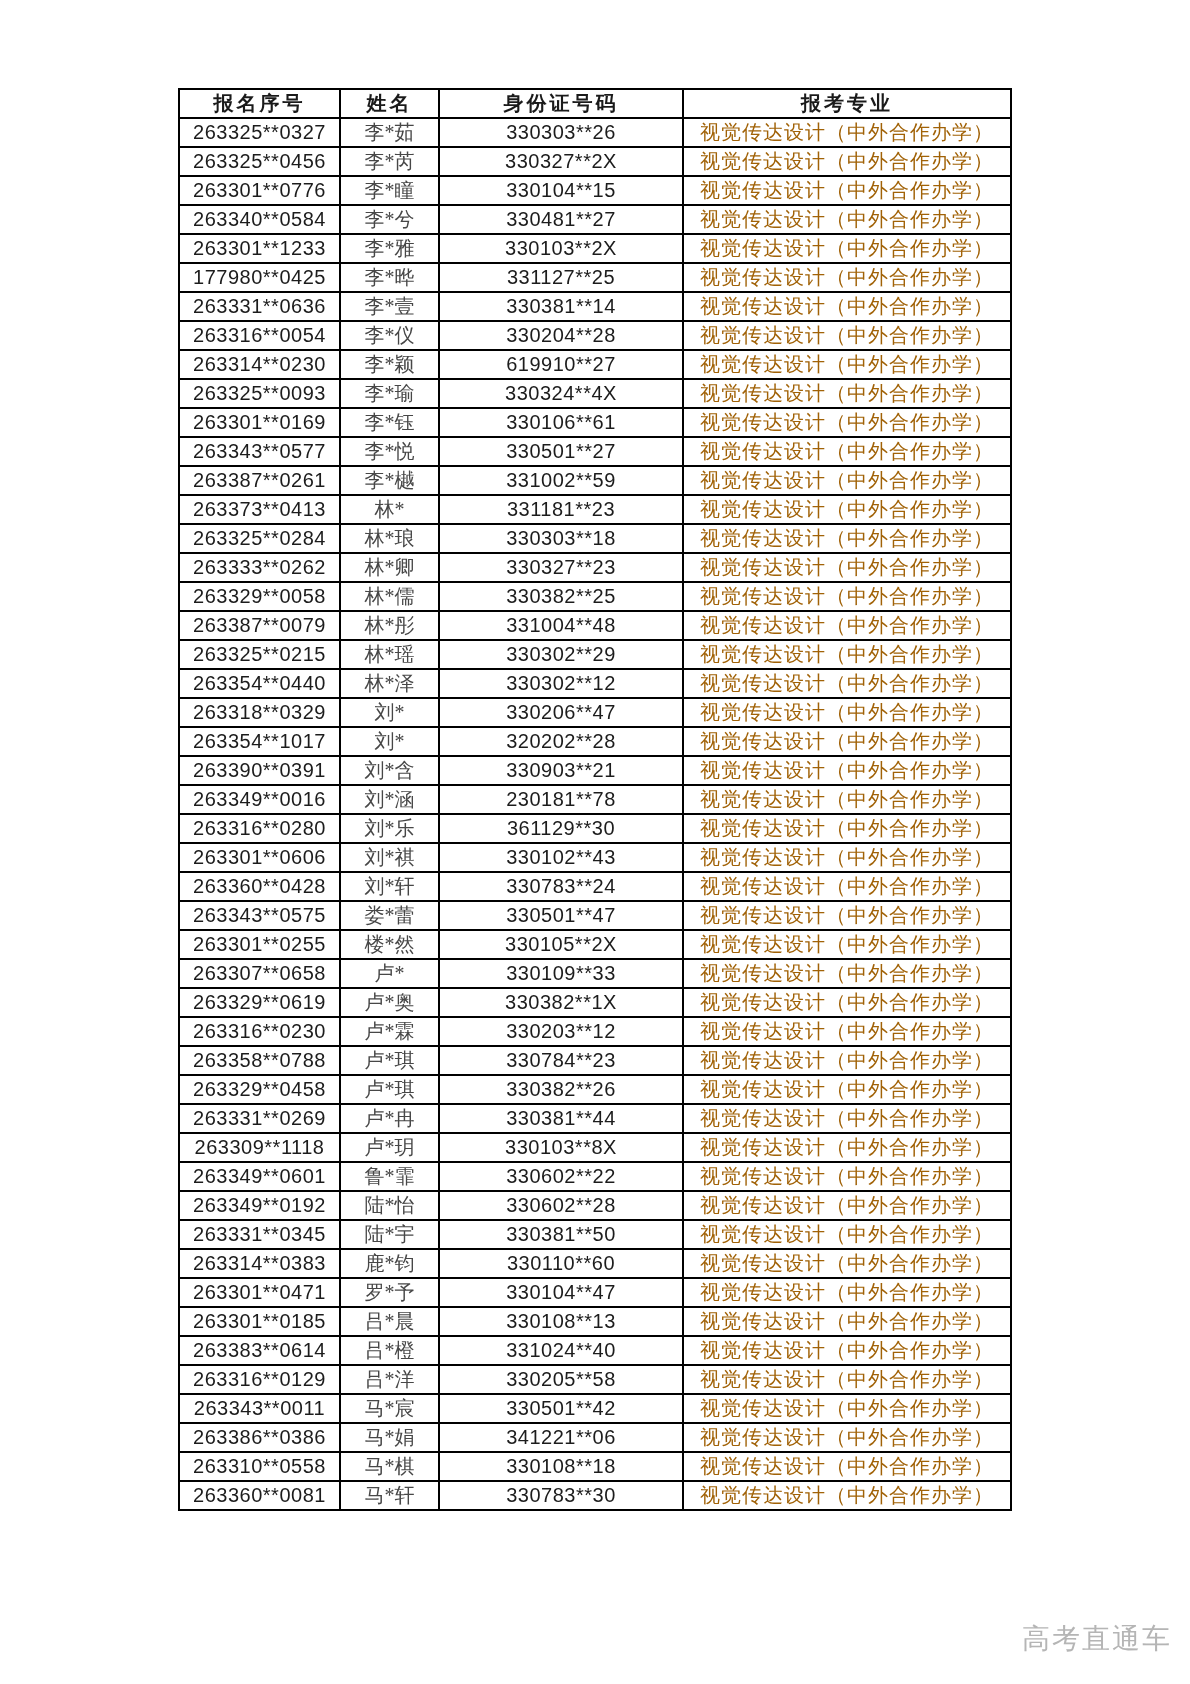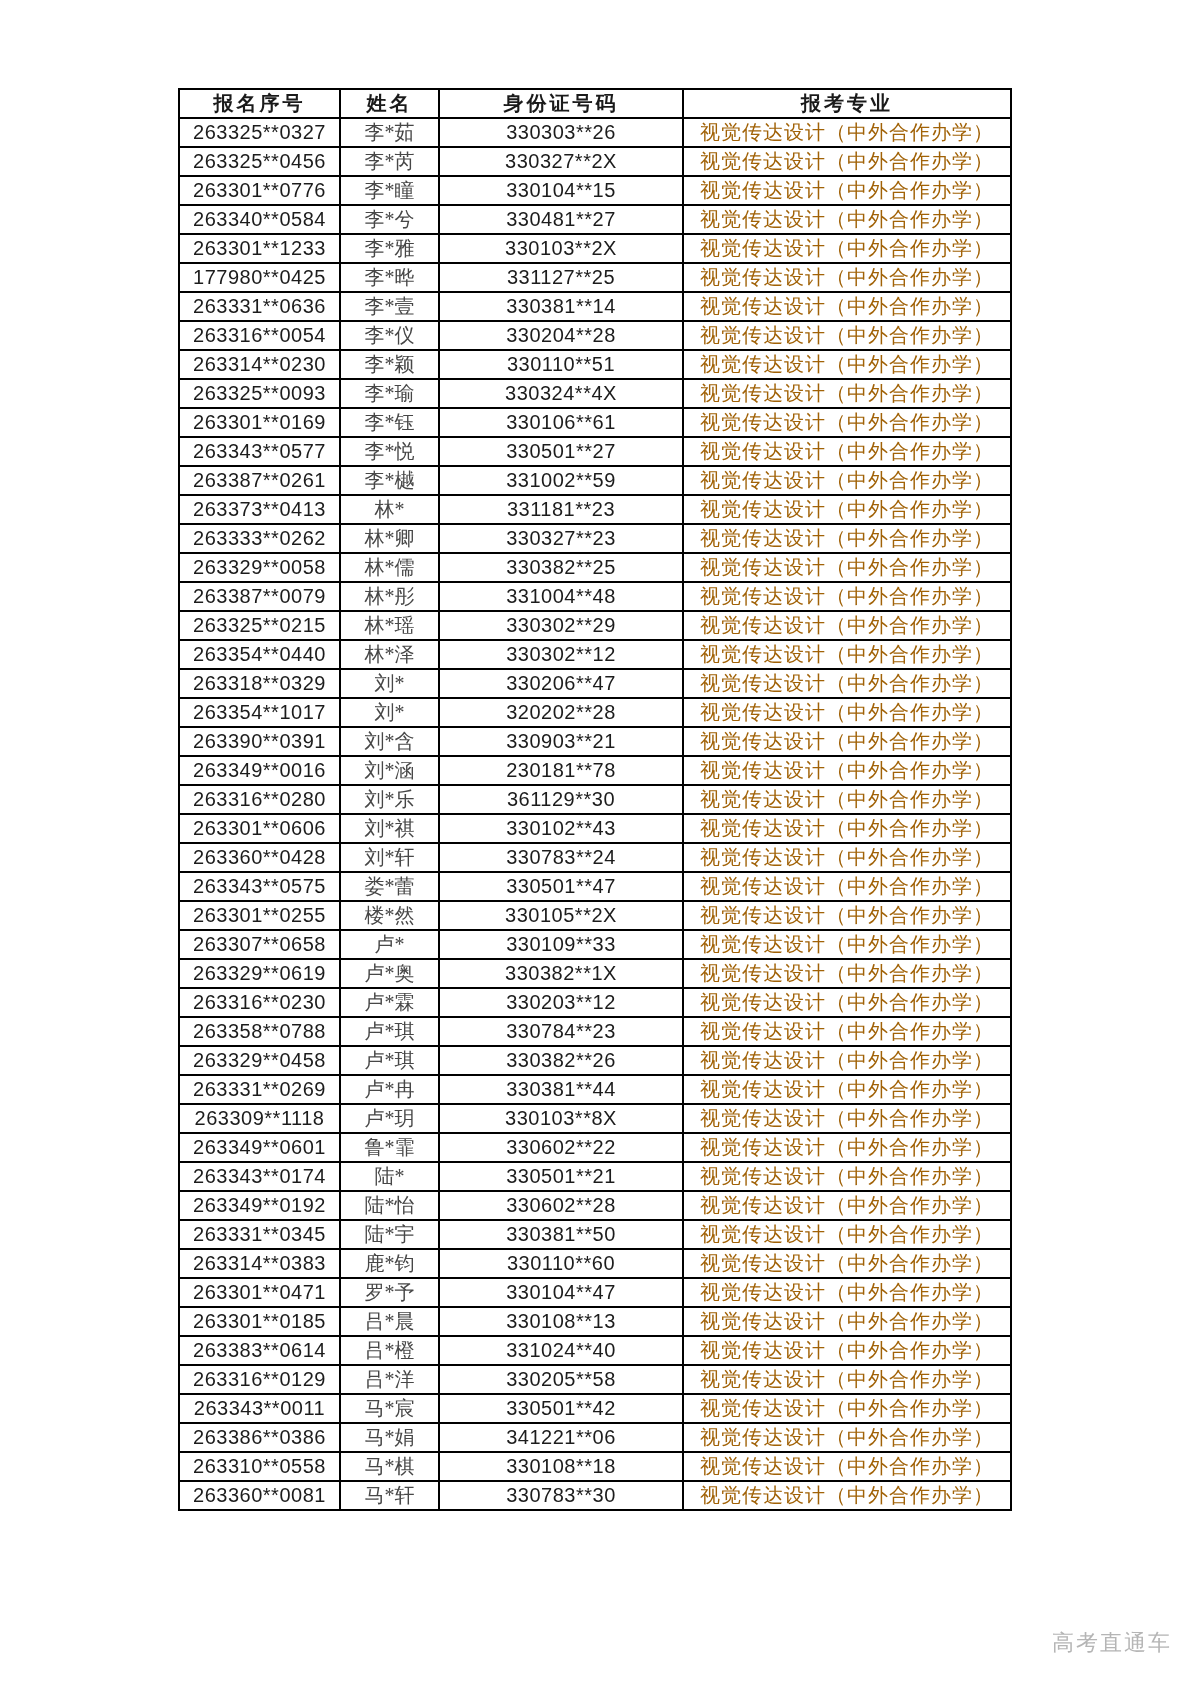--- a/index.html
+++ b/index.html
@@ -57,21 +57,21 @@
   }
   .reg-table td.major {
     color: #a16207;
     letter-spacing: 1px;
   }
   .watermark {
     position: absolute;
     right: 18px;
     bottom: 26px;
     font-family: "Liberation Serif", "DejaVu Serif", serif;
-    font-size: 22px;
+    font-size: 28px;
     color: #b5b5b5;
     letter-spacing: 2px;
   }
 </style>
 </head>
 <body>
 
 <div class="page">
 
   <table class="reg-table">
@@ -135,21 +135,21 @@
         </tr>
         <tr>
           <td class="num">263316**0054</td>
           <td class="cjk">李*仪</td>
           <td class="num">330204**28</td>
           <td class="cjk major">视觉传达设计（中外合作办学）</td>
         </tr>
         <tr>
           <td class="num">263314**0230</td>
           <td class="cjk">李*颖</td>
-          <td class="num">330110**51</td>
+          <td class="num">619910**27</td>
           <td class="cjk major">视觉传达设计（中外合作办学）</td>
         </tr>
         <tr>
           <td class="num">263325**0093</td>
           <td class="cjk">李*瑜</td>
           <td class="num">330324**4X</td>
           <td class="cjk major">视觉传达设计（中外合作办学）</td>
         </tr>
         <tr>
           <td class="num">263301**0169</td>
@@ -169,20 +169,26 @@
           <td class="num">331002**59</td>
           <td class="cjk major">视觉传达设计（中外合作办学）</td>
         </tr>
         <tr>
           <td class="num">263373**0413</td>
           <td class="cjk">林*</td>
           <td class="num">331181**23</td>
           <td class="cjk major">视觉传达设计（中外合作办学）</td>
         </tr>
         <tr>
+          <td class="num">263325**0284</td>
+          <td class="cjk">林*琅</td>
+          <td class="num">330303**18</td>
+          <td class="cjk major">视觉传达设计（中外合作办学）</td>
+        </tr>
+        <tr>
           <td class="num">263333**0262</td>
           <td class="cjk">林*卿</td>
           <td class="num">330327**23</td>
           <td class="cjk major">视觉传达设计（中外合作办学）</td>
         </tr>
         <tr>
           <td class="num">263329**0058</td>
           <td class="cjk">林*儒</td>
           <td class="num">330382**25</td>
           <td class="cjk major">视觉传达设计（中外合作办学）</td>
@@ -301,26 +307,20 @@
           <td class="num">330103**8X</td>
           <td class="cjk major">视觉传达设计（中外合作办学）</td>
         </tr>
         <tr>
           <td class="num">263349**0601</td>
           <td class="cjk">鲁*霏</td>
           <td class="num">330602**22</td>
           <td class="cjk major">视觉传达设计（中外合作办学）</td>
         </tr>
         <tr>
-          <td class="num">263343**0174</td>
-          <td class="cjk">陆*</td>
-          <td class="num">330501**21</td>
-          <td class="cjk major">视觉传达设计（中外合作办学）</td>
-        </tr>
-        <tr>
           <td class="num">263349**0192</td>
           <td class="cjk">陆*怡</td>
           <td class="num">330602**28</td>
           <td class="cjk major">视觉传达设计（中外合作办学）</td>
         </tr>
         <tr>
           <td class="num">263331**0345</td>
           <td class="cjk">陆*宇</td>
           <td class="num">330381**50</td>
           <td class="cjk major">视觉传达设计（中外合作办学）</td>

